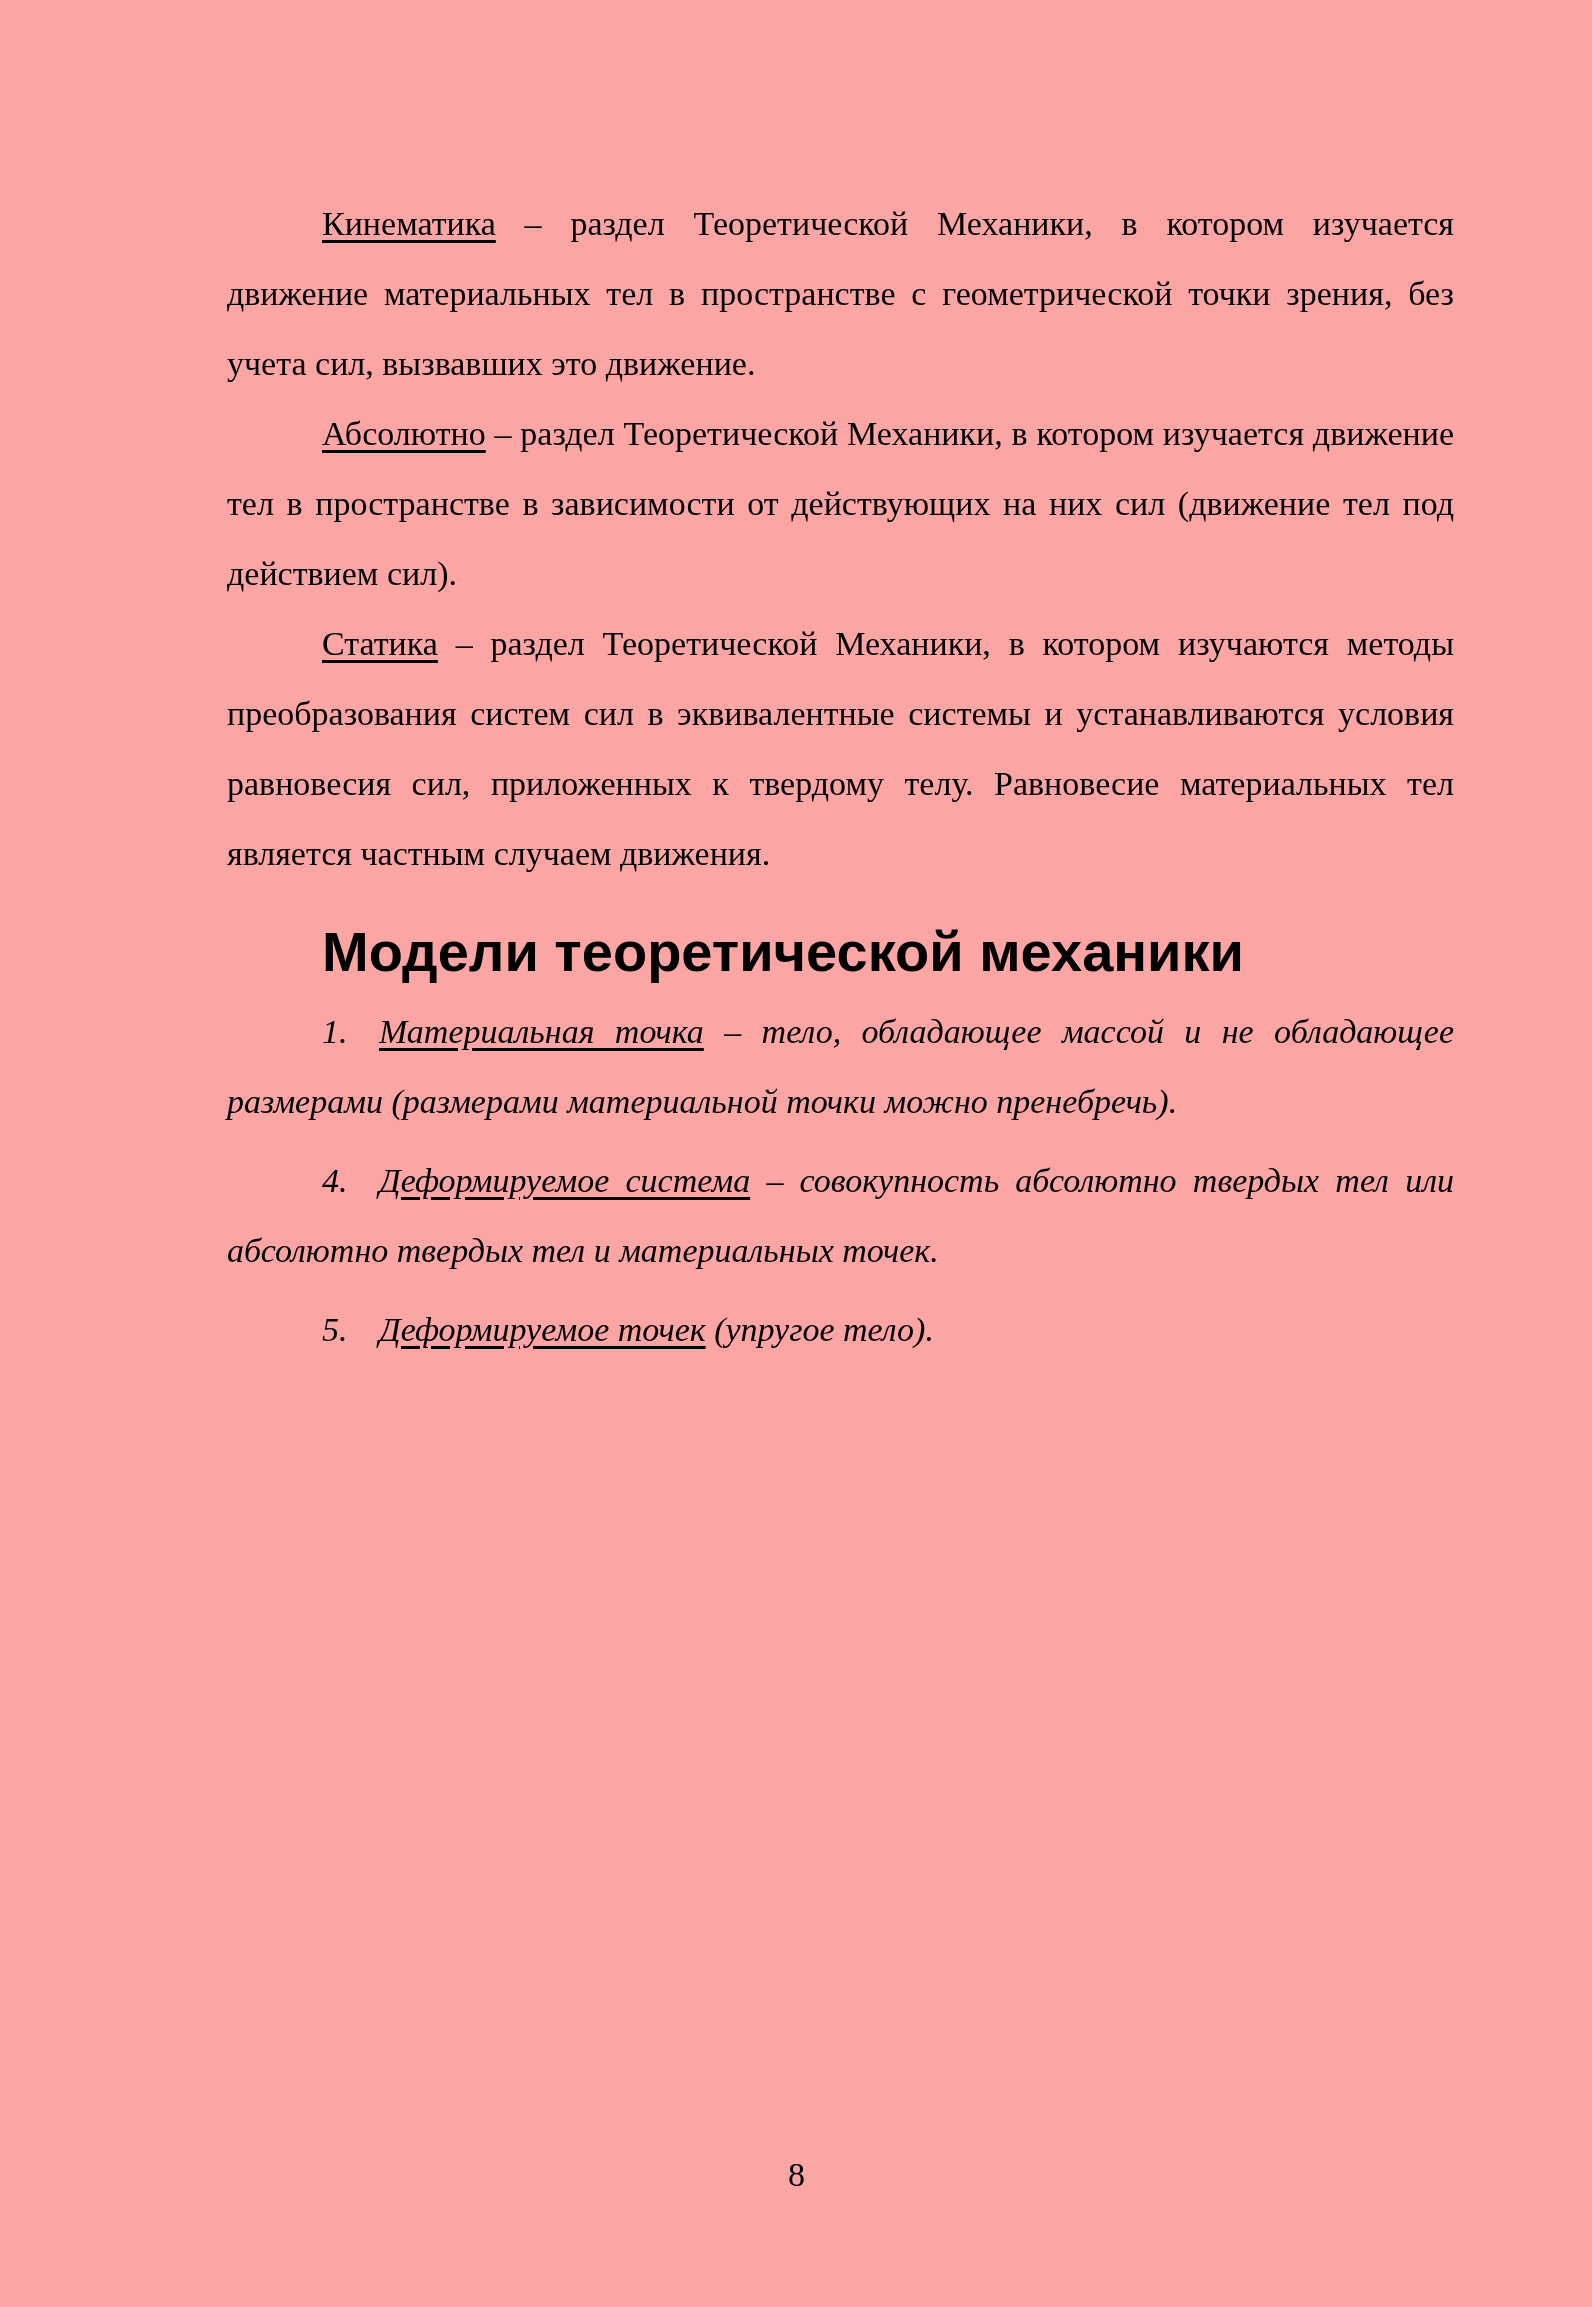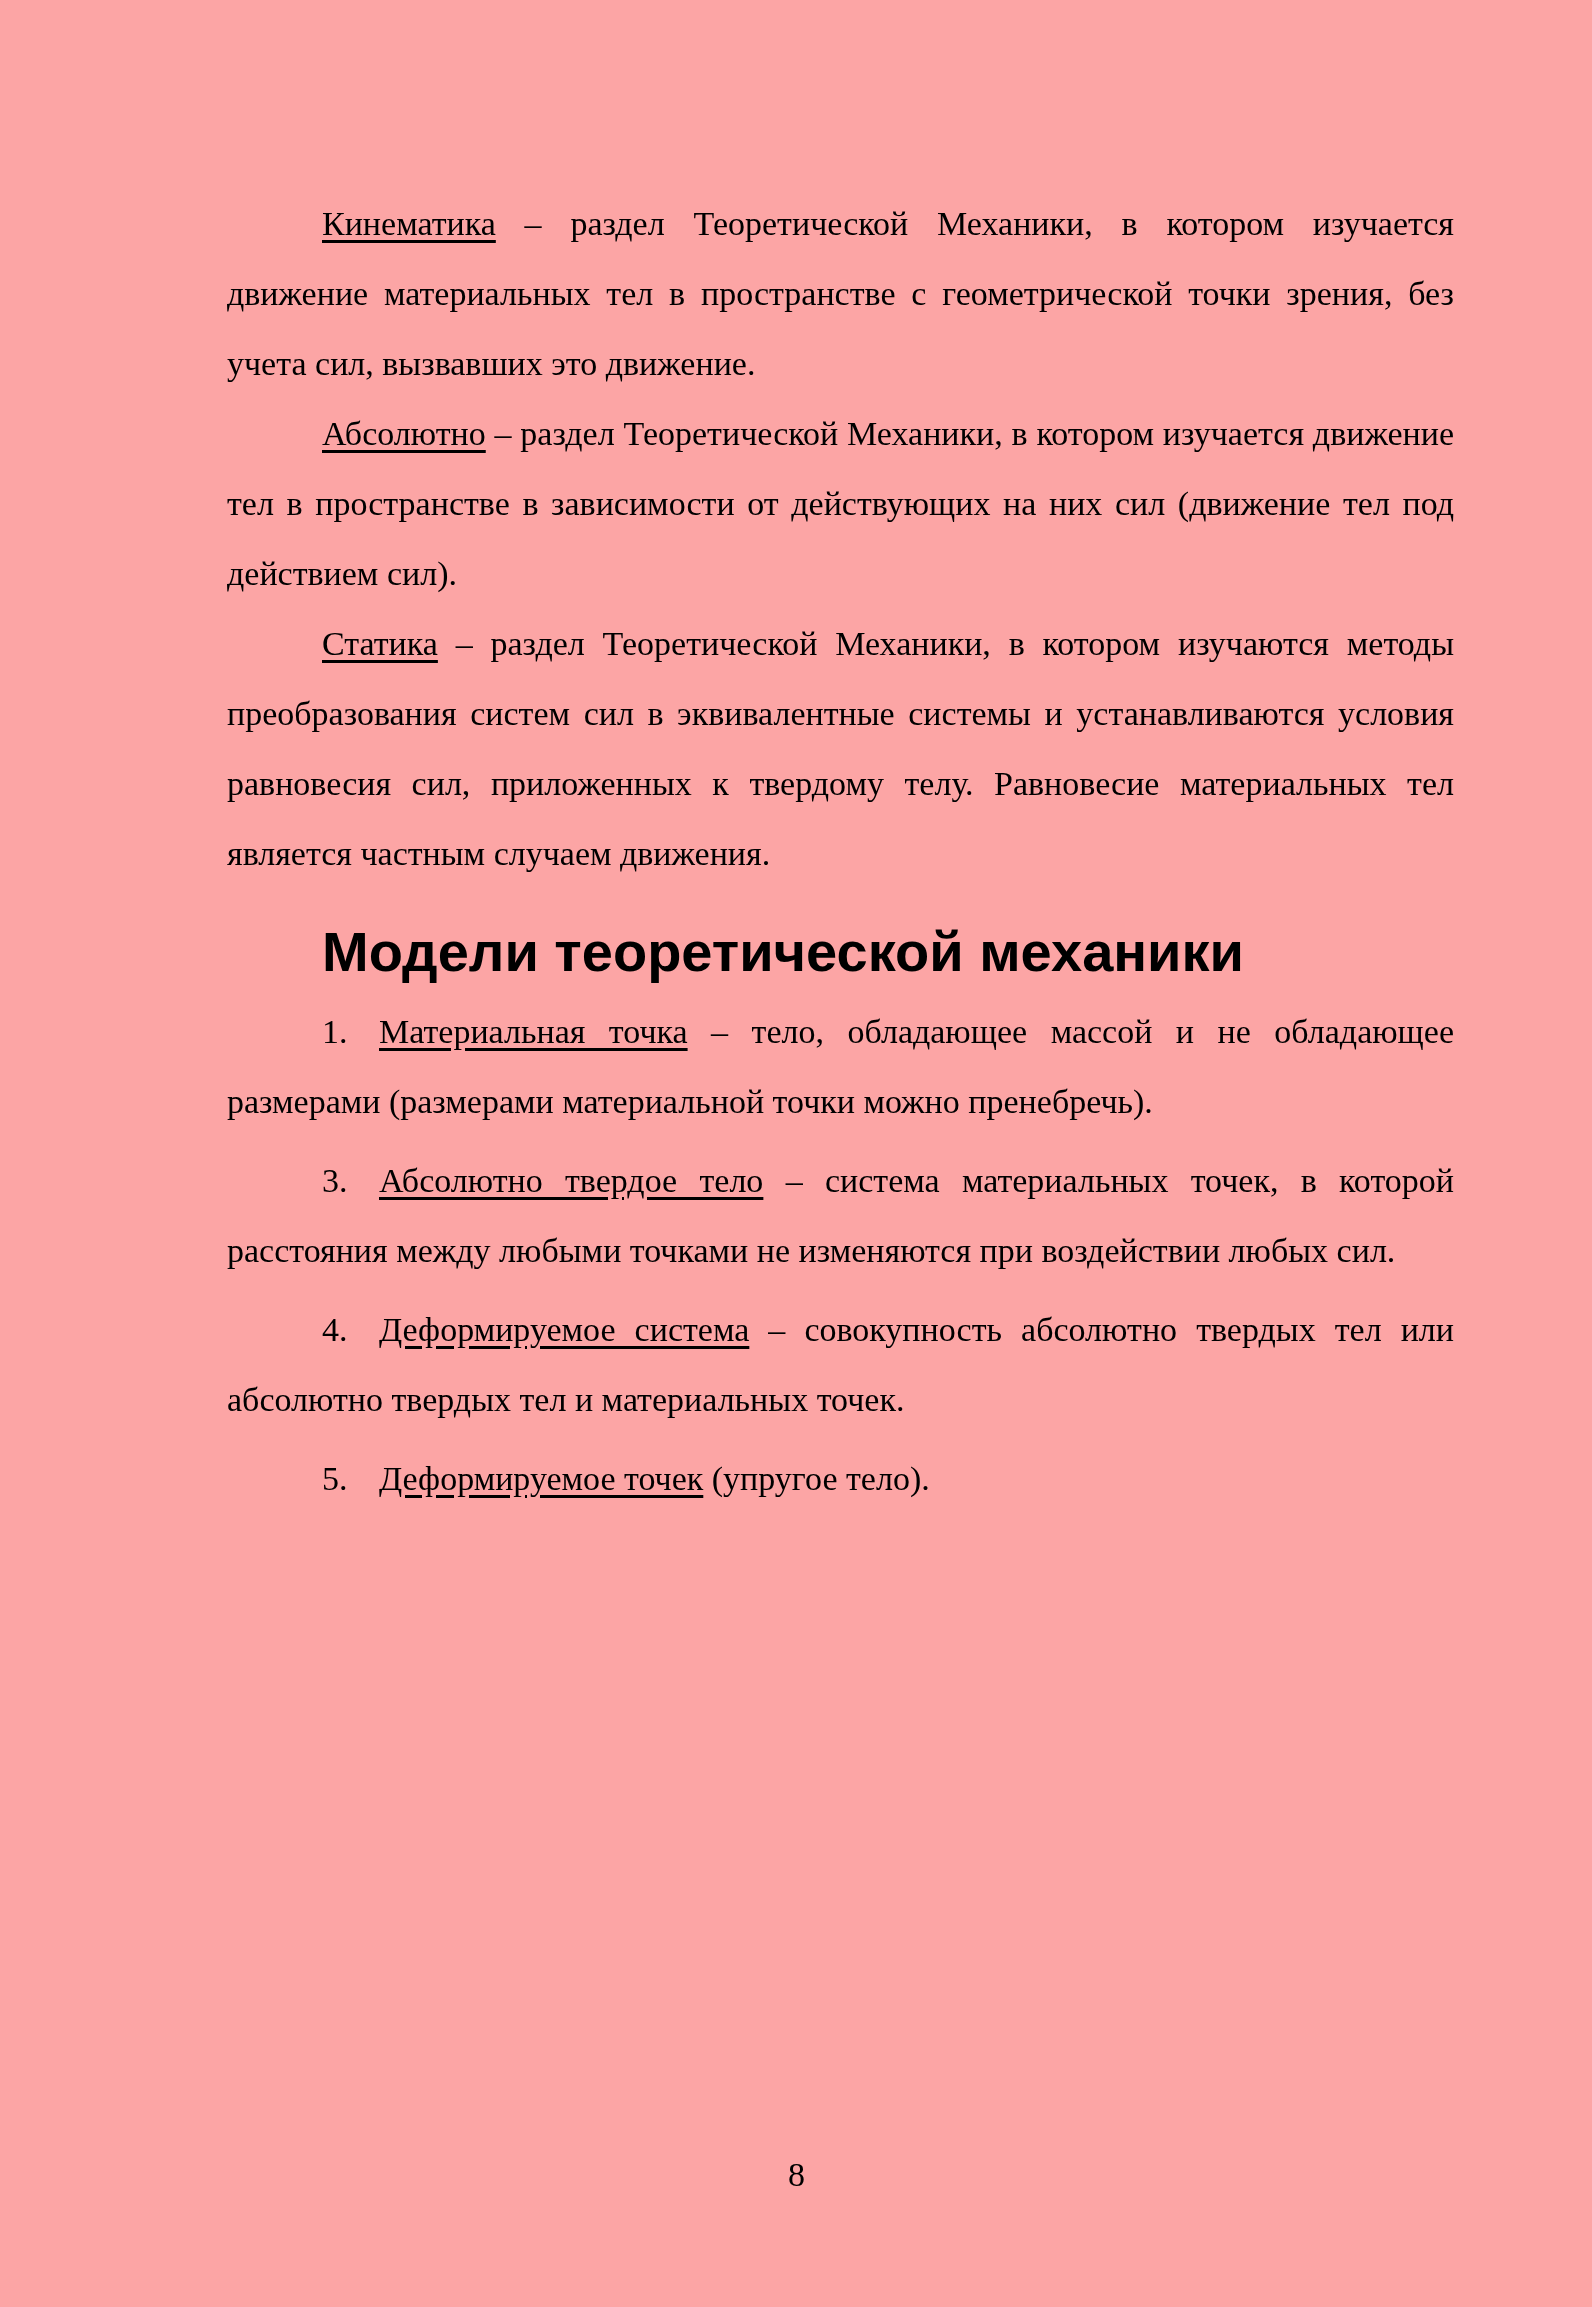--- a/index.html
+++ b/index.html
@@ -24,20 +24,21 @@
   }
   .para {
     font-size: 34px;
     line-height: 70px;
     text-align: justify;
     text-indent: 95px;
     margin: 0;
   }
   .list-item {
     margin-top: 8.8px;
+    font-style: italic;
   }
   .u {
     text-decoration: underline;
     text-underline-offset: 5.1px;
   }
   .num {
     display: inline-block;
     width: 57px;
     text-indent: 0;
   }
@@ -68,21 +69,20 @@
 
     <p class="para"><span class="u">Абсолютно</span><span> – раздел Теоретической Механики, в котором изучается движение тел в пространстве в зависимости от действующих на них сил (движение тел под действием сил).</span></p>
 
     <p class="para"><span class="u">Статика</span><span> – раздел Теоретической Механики, в котором изучаются методы преобразования систем сил в эквивалентные системы и устанавливаются условия равновесия сил, приложенных к твердому телу. Равновесие материальных тел является частным случаем движения.</span></p>
 
     <h2 class="heading">Модели теоретической механики</h2>
 
     <p class="para list-item"><span class="num">1.</span><span class="u">Материальная точка</span><span> – тело, обладающее массой и не обладающее размерами (размерами материальной точки можно пренебречь).</span></p>
 
 
-    <p class="para list-item"><span class="num">3.</span><span class="u">Абсолютно твердое тело</span><span> – система материальных точек, в которой расстояния между любыми точками не изменяются при воздействии любых сил.</span></p>
 
     <p class="para list-item"><span class="num">4.</span><span class="u">Деформируемое система</span><span> – совокупность абсолютно твердых тел или абсолютно твердых тел и материальных точек.</span></p>
 
     <p class="para list-item"><span class="num">5.</span><span class="u">Деформируемое точек</span><span> (упругое тело).</span></p>
 
 
 
   </div>
 
   <div class="page-number">8</div>

